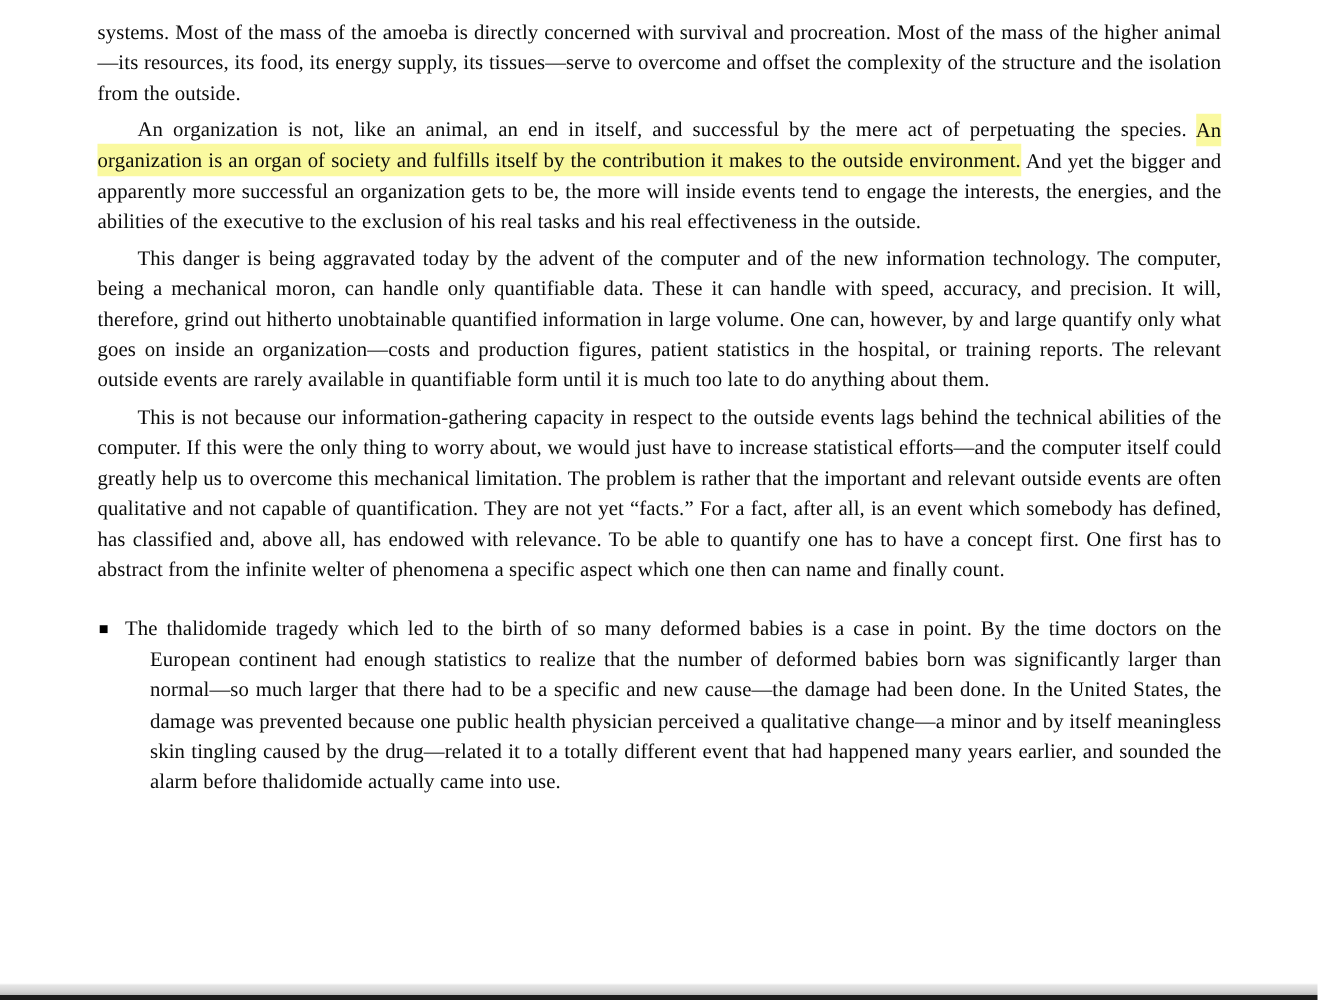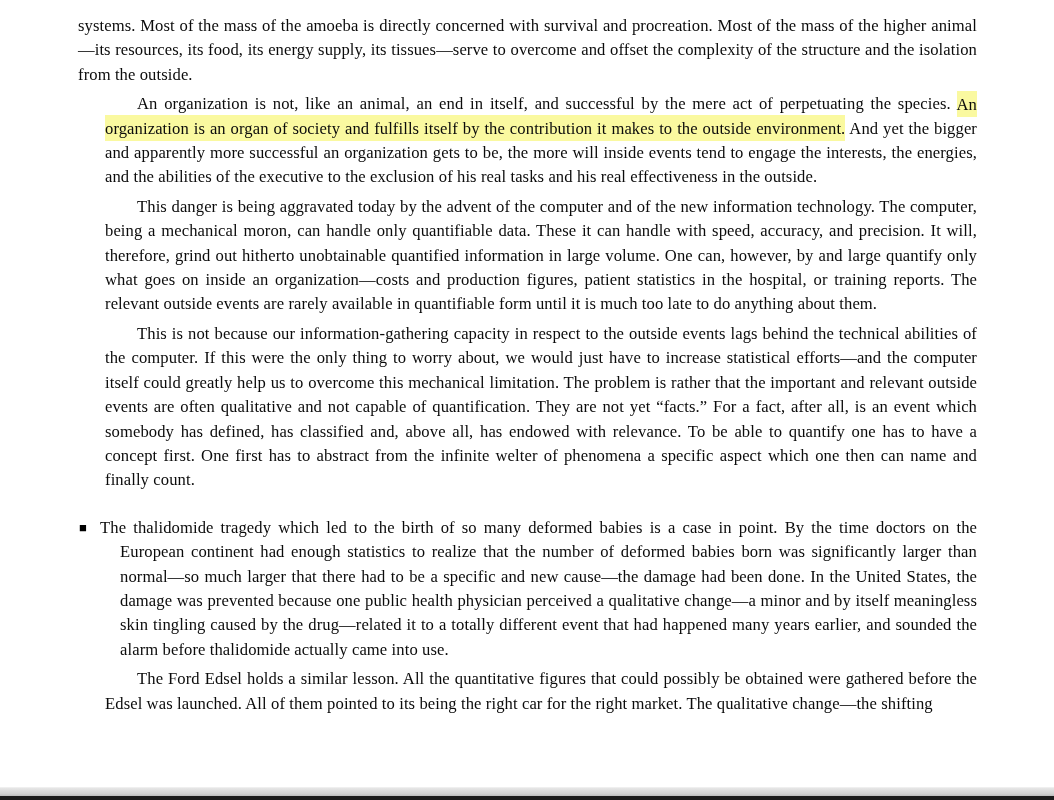--- a/index.html
+++ b/index.html
@@ -18,21 +18,21 @@
     top: 14px;
     width: 899px;
   }
   .para {
     margin: 0 0 5px 0;
     font-size: 16.6px;
     line-height: 24.4px;
     text-align: justify;
     letter-spacing: 0.1px;
   }
-  .para.indent { text-indent: 32px; margin-left: 27px; }
+  .para.indent { text-indent: 32px; }
   .hl {
     background: #faf9a0;
     color: inherit;
     padding: 3.5px 0;
   }
   .bullet-para {
     position: relative;
     margin-top: 23px;
     padding-left: 42px;
     text-indent: -20px;
@@ -79,20 +79,19 @@
   <p class="para">systems. Most of the mass of the amoeba is directly concerned with survival and procreation. Most of the mass of the higher animal—its resources, its food, its energy supply, its tissues—serve to overcome and offset the complexity of the structure and the isolation from the outside.</p>
 
   <p class="para indent"><span>An organization is not, like an animal, an end in itself, and successful by the mere act of perpetuating the species. </span><mark class="hl" style="background: rgb(250, 249, 160);">An organization is an organ of society and fulfills itself by the contribution it makes to the outside environment.</mark><span> And yet the bigger and apparently more successful an organization gets to be, the more will inside events tend to engage the interests, the energies, and the abilities of the executive to the exclusion of his real tasks and his real effectiveness in the outside.</span></p>
 
   <p class="para indent">This danger is being aggravated today by the advent of the computer and of the new information technology. The computer, being a mechanical moron, can handle only quantifiable data. These it can handle with speed, accuracy, and precision. It will, therefore, grind out hitherto unobtainable quantified information in large volume. One can, however, by and large quantify only what goes on inside an organization—costs and production figures, patient statistics in the hospital, or training reports. The relevant outside events are rarely available in quantifiable form until it is much too late to do anything about them.</p>
 
   <p class="para indent">This is not because our information-gathering capacity in respect to the outside events lags behind the technical abilities of the computer. If this were the only thing to worry about, we would just have to increase statistical efforts—and the computer itself could greatly help us to overcome this mechanical limitation. The problem is rather that the important and relevant outside events are often qualitative and not capable of quantification. They are not yet “facts.” For a fact, after all, is an event which somebody has defined, has classified and, above all, has endowed with relevance. To be able to quantify one has to have a concept first. One first has to abstract from the infinite welter of phenomena a specific aspect which one then can name and finally count.</p>
 
   <p class="para bullet-para"><span class="bullet-marker">■</span><span>The thalidomide tragedy which led to the birth of so many deformed babies is a case in point. By the time doctors on the European continent had enough statistics to realize that the number of deformed babies born was significantly larger than normal—so much larger that there had to be a specific and new cause—the damage had been done. In the United States, the damage was prevented because one public health physician perceived a qualitative change—a minor and by itself meaningless skin tingling caused by the drug—related it to a totally different event that had happened many years earlier, and sounded the alarm before thalidomide actually came into use.</span></p>
 
-  <p class="para indent">The Ford Edsel holds a similar lesson. All the quantitative figures that could possibly be obtained were gathered before the Edsel was launched. All of them pointed to its being the right car for the right market. The qualitative change—the shifting</p>
 
 </main>
 
 <div class="bottom-chrome">
   <div class="chrome-gray"></div>
   <div class="chrome-dark"></div>
 </div>
 
 </body></html>

